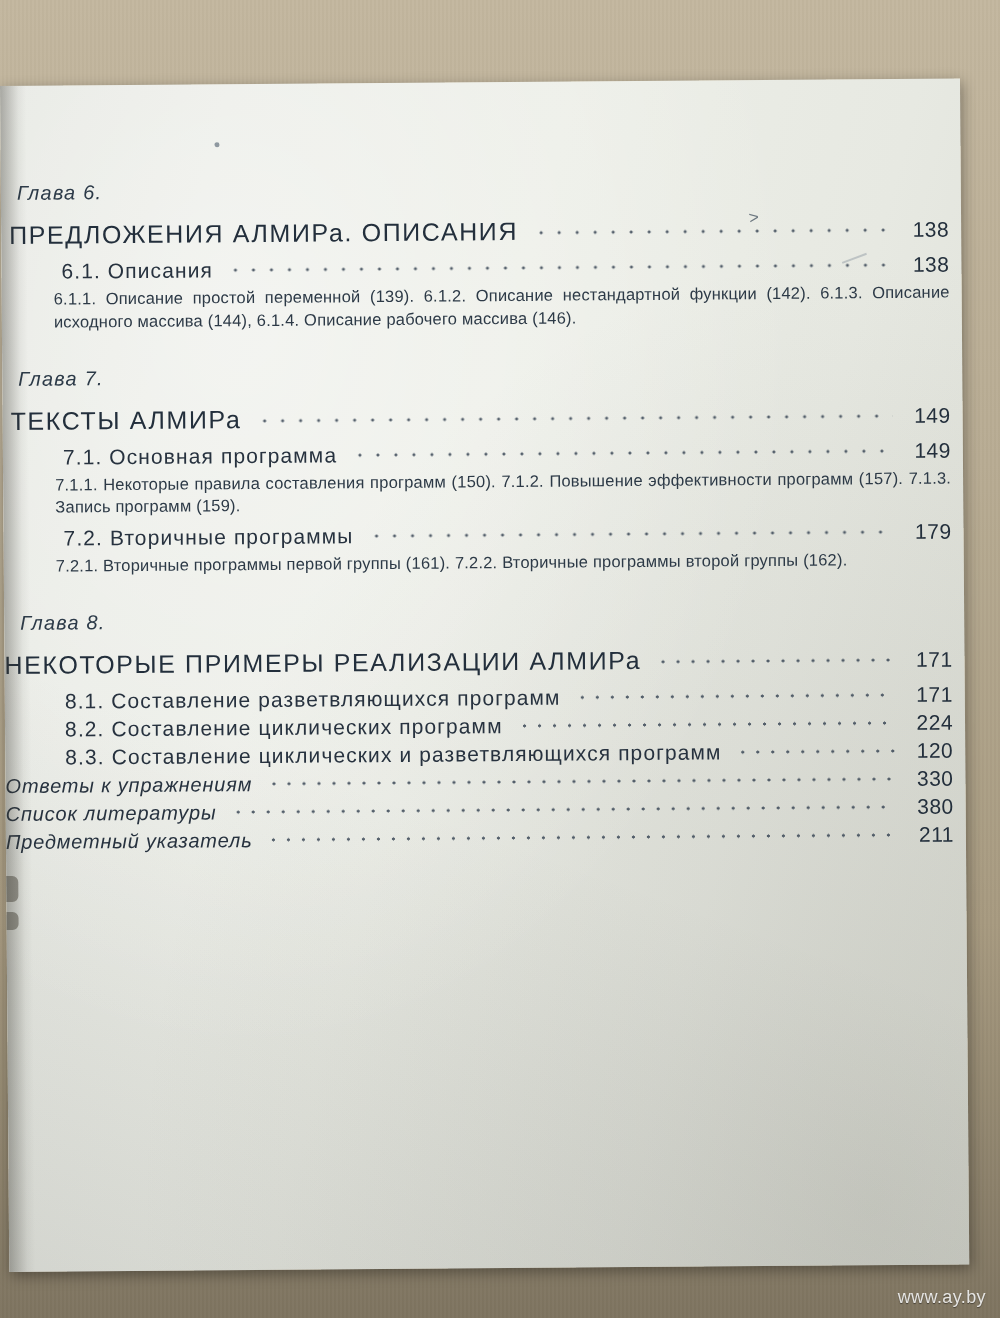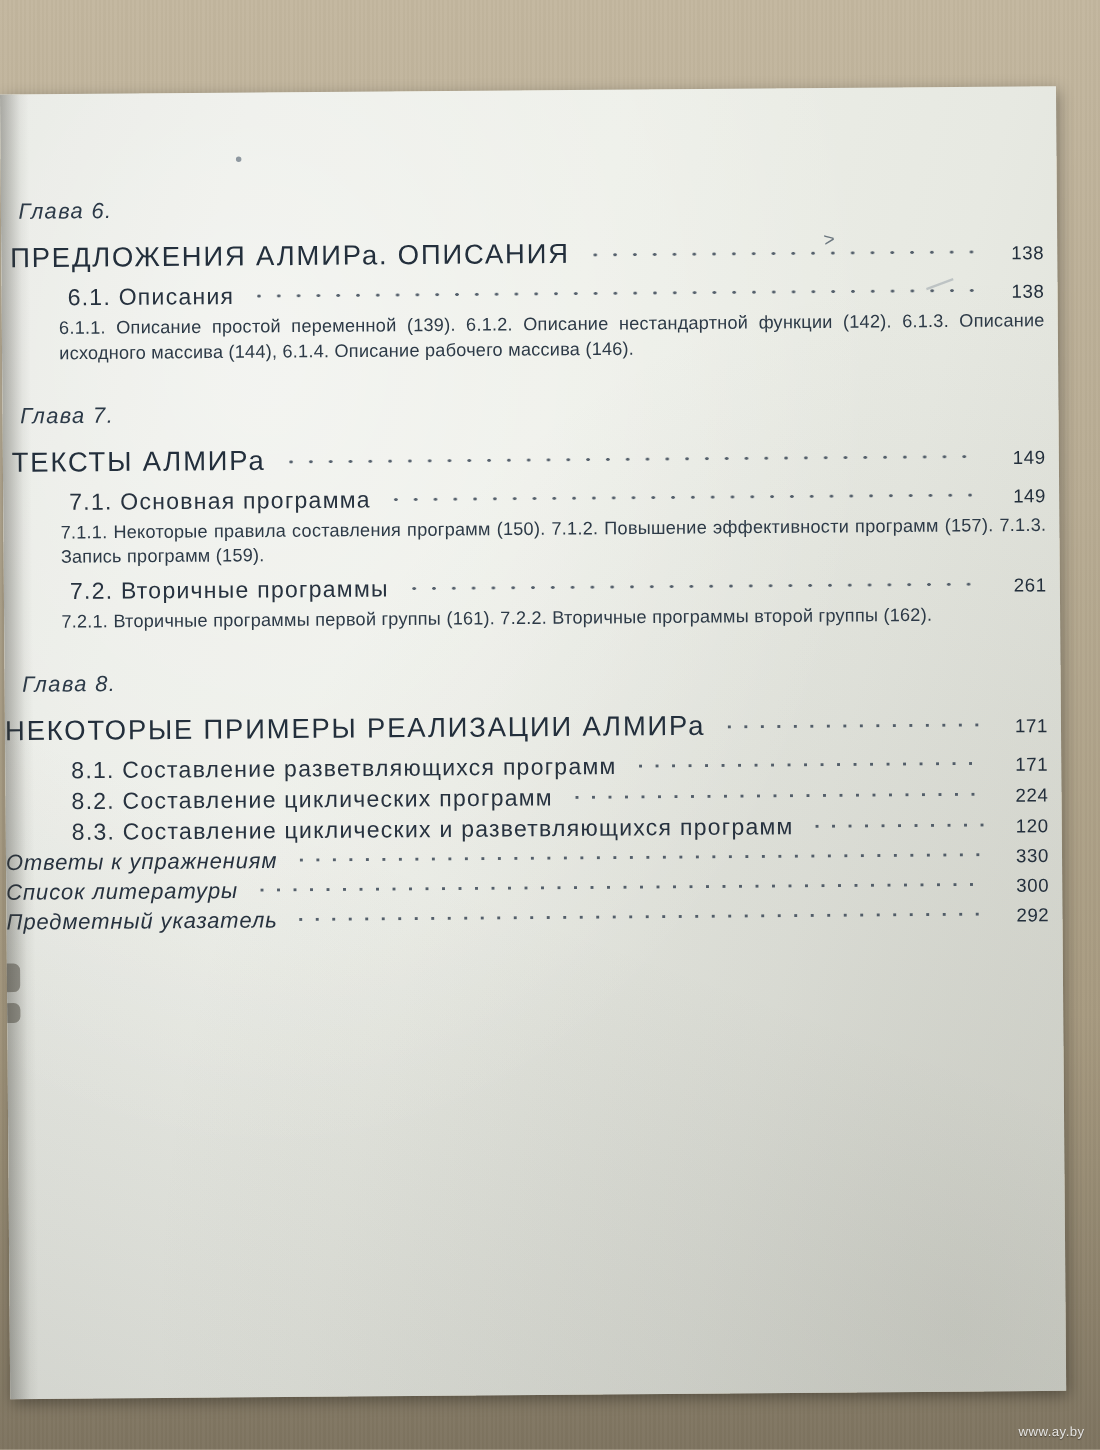--- a/index.html
+++ b/index.html
@@ -114,21 +114,21 @@
     top: -4px;
     height: 6px;
     background-image: radial-gradient(circle, #3a4756 1.4px, rgba(0,0,0,0) 1.7px);
     background-size: 18px 6px;
     background-repeat: repeat-x;
     background-position: left center;
     opacity: .85;
   }
   .leader.tight { background-size: 15px 6px; }
   .pageno {
-    font-size: 17px;
+    font-size: 21px;
     letter-spacing: .5px;
     color: #232f3c;
     min-width: 48px;
     text-align: right;
   }
   .sub {
     font-size: 16.5px;
     line-height: 1.38;
     letter-spacing: .2px;
     color: #2d3a47;
@@ -153,21 +153,21 @@
   }
   .edge-nick{
     position:absolute; left:-2px; width:14px; height:26px;
     background: rgba(90,86,74,0.55);
     border-radius: 0 6px 6px 0;
   }
 
   .watermark{
     position:absolute;
     right:14px; bottom:10px;
-    font-size: 12px;
+    font-size: 18px;
     color: rgba(255,255,255,0.85);
     letter-spacing: .4px;
     text-shadow: 0 1px 1px rgba(0,0,0,.45);
   }
 </style>
 </head>
 <body>
 
 <div class="photo-bg"></div>
 
@@ -211,21 +211,21 @@
       <span class="sec-title">7.1. Основная программа</span>
       <span class="leader"></span>
       <span class="pageno">149</span>
     </div>
 
     <div class="sub">7.1.1. Некоторые правила составления программ (150). 7.1.2. Повышение эффективности программ (157). 7.1.3. Запись программ (159).</div>
 
     <div class="sec-row" style="margin-top:8px;">
       <span class="sec-title">7.2. Вторичные программы</span>
       <span class="leader"></span>
-      <span class="pageno">261</span>
+      <span class="pageno">179</span>
     </div>
 
     <div class="sub">7.2.1. Вторичные программы первой группы (161). 7.2.2. Вторичные программы второй группы (162).</div>
 
     <div class="gap-lg"></div>
 
     <div class="chapter-label">Глава 8.</div>
 
     <div class="chapter-title-row" style="margin-left:-8px;">
       <span class="chapter-title">НЕКОТОРЫЕ ПРИМЕРЫ РЕАЛИЗАЦИИ АЛМИРа</span>
@@ -253,25 +253,25 @@
 
     <div class="sec-row italic-row" style="margin-left:-8px;">
       <span class="sec-title">Ответы к упражнениям</span>
       <span class="leader tight"></span>
       <span class="pageno">330</span>
     </div>
 
     <div class="sec-row italic-row" style="margin-left:-8px;">
       <span class="sec-title">Список литературы</span>
       <span class="leader tight"></span>
-      <span class="pageno">300</span>
+      <span class="pageno">380</span>
     </div>
 
     <div class="sec-row italic-row" style="margin-left:-8px;">
       <span class="sec-title">Предметный указатель</span>
       <span class="leader tight"></span>
-      <span class="pageno">292</span>
+      <span class="pageno">211</span>
     </div>
 
   </div>
 </div>
 
 <div class="watermark">www.ay.by</div>
 
 </body></html>

